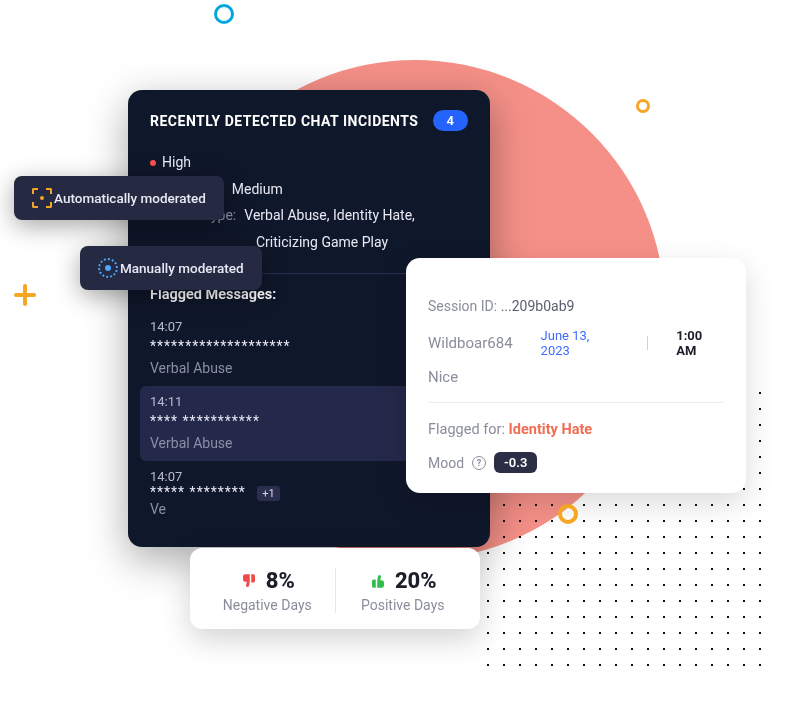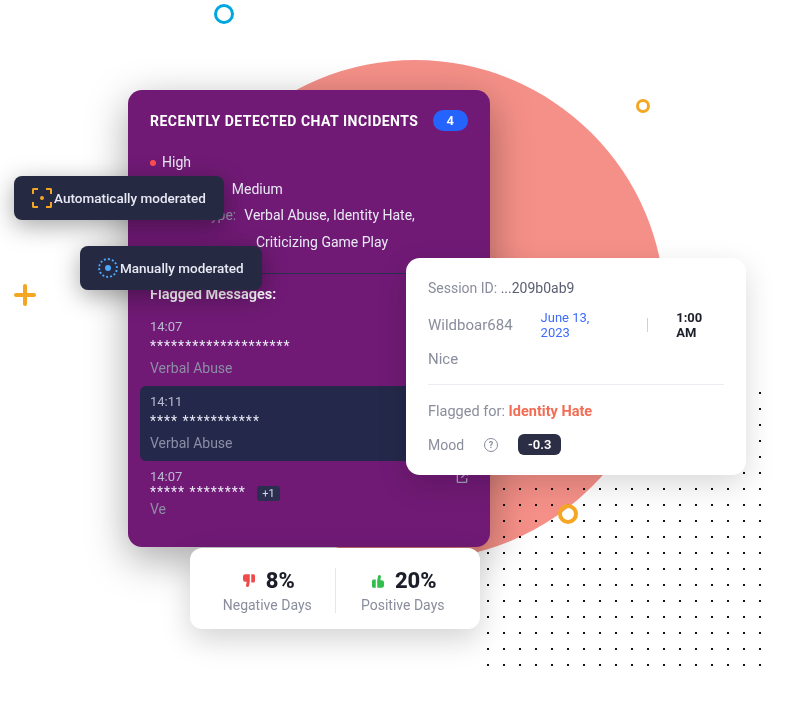--- a/index.html
+++ b/index.html
@@ -13,21 +13,21 @@
   .plus-gold { position: absolute; left: 14px; top: 284px; width: 22px; height: 22px; z-index: 6; }
   .plus-gold::before, .plus-gold::after { content: ""; position: absolute; background: #f5a623; border-radius: 2px; }
   .plus-gold::before { left: 9px; top: 0; width: 4px; height: 22px; }
   .plus-gold::after { left: 0; top: 9px; width: 22px; height: 4px; }
   .dot-grid { position: absolute; left: 480px; top: 385px; width: 290px; height: 290px; z-index: 0;
     background-image: radial-gradient(#111 1.4px, transparent 1.4px);
     background-size: 16px 16px;
   }
 
   
-  .card-incidents { position: absolute; left: 128px; top: 90px; width: 362px; background: #701a75; border-radius: 14px; color: #fff; z-index: 2; padding-bottom: 20px; box-shadow: 0 12px 40px rgba(0,0,0,.35); }
+  .card-incidents { position: absolute; left: 128px; top: 90px; width: 362px; background: #0f172a; border-radius: 14px; color: #fff; z-index: 2; padding-bottom: 20px; box-shadow: 0 12px 40px rgba(0,0,0,.35); }
   .card-incidents .header { display: flex; align-items: center; justify-content: space-between; padding: 20px 22px 14px; }
   .card-incidents .title { font-size: 14px; font-weight: 700; letter-spacing: 0.5px; }
   .badge-count { background: #2563ff; color: #fff; border-radius: 999px; padding: 3px 14px; font-size: 13px; font-weight: 600; }
   .meta { padding: 4px 22px 16px; font-size: 14px; line-height: 1.9; }
   .meta-row { display: flex; gap: 8px; }
   .meta-label { color: #8c8ea5; }
   .meta-val { color: #e8e9f4; }
   .meta-val.indent { margin-left: 106px; }
   .sev-dot { display: inline-block; width: 6px; height: 6px; background: #ff4d4f; border-radius: 50%; margin-right: 6px; vertical-align: middle; }
   .divider { height: 1px; background: #2b2e4e; margin: 2px 22px 12px; }
@@ -50,33 +50,33 @@
   .ic-frame span { position: absolute; width: 6px; height: 6px; border: 2px solid #f5a623; }
   .ic-frame .c1 { top: 0; left: 0; border-right: 0; border-bottom: 0; border-top-left-radius: 2px; }
   .ic-frame .c2 { top: 0; right: 0; border-left: 0; border-bottom: 0; border-top-right-radius: 2px; }
   .ic-frame .c3 { bottom: 0; left: 0; border-right: 0; border-top: 0; border-bottom-left-radius: 2px; }
   .ic-frame .c4 { bottom: 0; right: 0; border-left: 0; border-top: 0; border-bottom-right-radius: 2px; }
   .ic-frame .d { position: absolute; width: 4px; height: 4px; background: #f5a623; border-radius: 50%; top: 8px; left: 8px; }
   .ic-target { width: 20px; height: 20px; border: 2px dotted #4aa8ff; border-radius: 50%; position: relative; }
   .ic-target::after { content: ""; position: absolute; width: 6px; height: 6px; background: #4aa8ff; border-radius: 50%; top: 5px; left: 5px; }
 
   
-  .card-session { position: absolute; left: 406px; top: 258px; width: 340px; background: #fff; border-radius: 14px; z-index: 4; padding: 22px 22px 20px; box-shadow: 0 10px 30px rgba(0,0,0,.15); font-size: 14px; }
+  .card-session { position: absolute; left: 406px; top: 258px; width: 340px; background: #fff; border-radius: 14px; z-index: 4; padding: 40px 22px 20px; box-shadow: 0 10px 30px rgba(0,0,0,.15); font-size: 14px; }
   .sess-row { color: #8a8d9c; margin-bottom: 14px; }
   .sess-row .val { color: #5b5e70; }
   .sess-user-line { display: flex; align-items: center; gap: 28px; margin-bottom: 10px; }
   .sess-user { color: #8a8d9c; font-size: 15px; }
   .sess-date { color: #3e6cff; font-size: 13px; }
   .vbar { width: 1px; height: 14px; background: #cfd1dc; }
   .sess-time { color: #1c1e29; font-weight: 700; font-size: 13px; }
   .sess-msg { color: #8a8d9c; font-size: 15px; margin-bottom: 16px; }
   .hr { height: 1px; background: #ececf2; margin: 4px 0 18px; }
   .flag-line { color: #8a8d9c; font-size: 14.5px; margin-bottom: 14px; }
   .flag-reason { color: #f26d54; font-weight: 700; }
-  .mood-line { display: flex; align-items: center; gap: 20px; color: #8a8d9c; }
+  .mood-line { display: flex; align-items: center; gap: 8px; color: #8a8d9c; }
   .mood-pill { background: #2b2e44; color: #fff; border-radius: 6px; padding: 3px 10px; font-weight: 600; font-size: 13px; }
   .help-ic { display: inline-flex; width: 14px; height: 14px; border: 1.2px solid #8a8d9c; border-radius: 50%; align-items: center; justify-content: center; font-size: 9px; color: #8a8d9c; font-weight: 700; }
 
   
   .card-days { position: absolute; left: 190px; top: 548px; width: 290px; background: #fff; border-radius: 12px; z-index: 5; padding: 20px 10px 16px; box-shadow: 0 10px 30px rgba(0,0,0,.18); display: flex; }
   .day-col { flex: 1; text-align: center; }
   .day-sep { width: 1px; background: #e5e6ee; }
   .day-top { display: flex; align-items: center; justify-content: center; gap: 8px; }
   .pct { font-size: 22px; font-weight: 800; color: #1c1e29; }
   .day-label { color: #8a8d9c; font-size: 14px; margin-top: 4px; }

